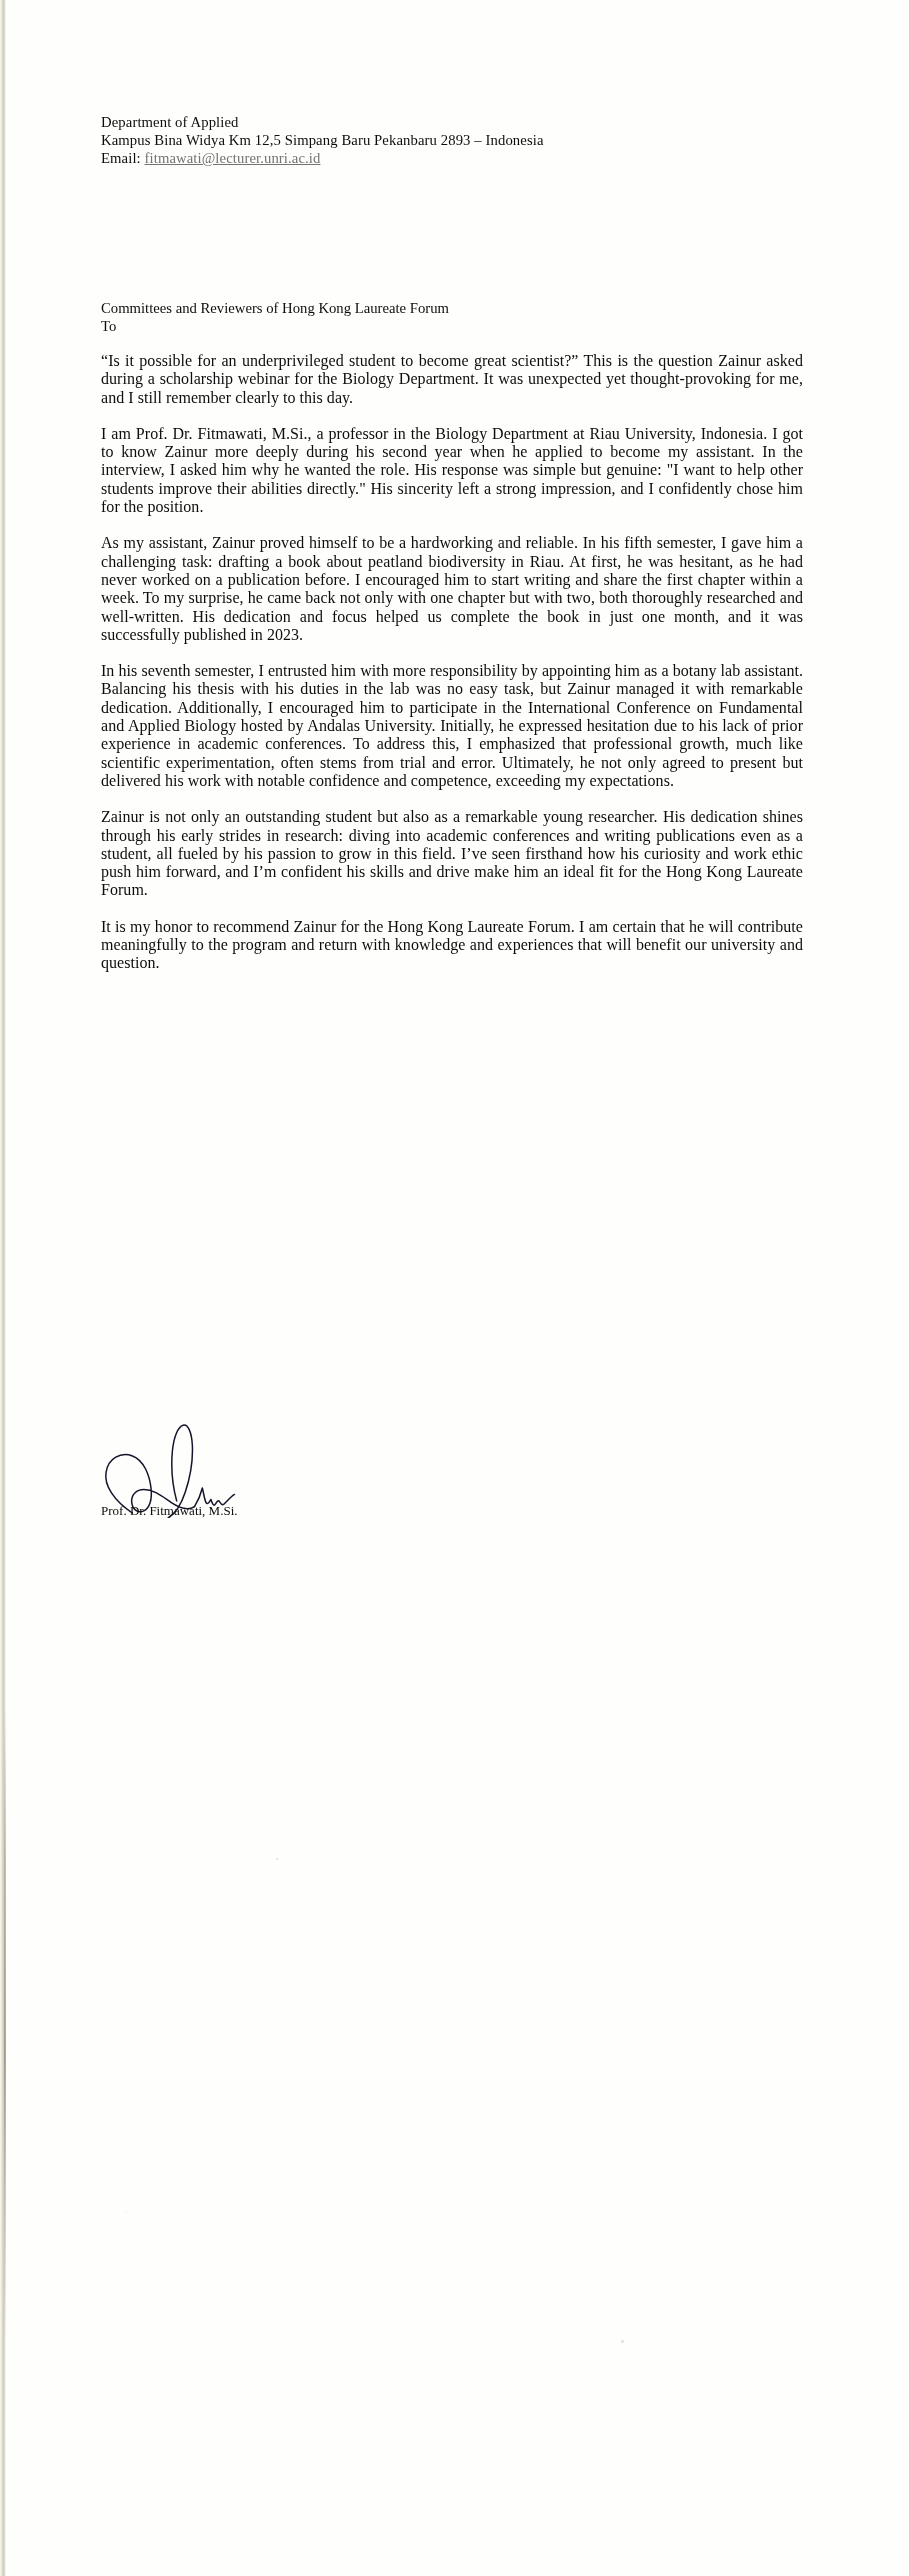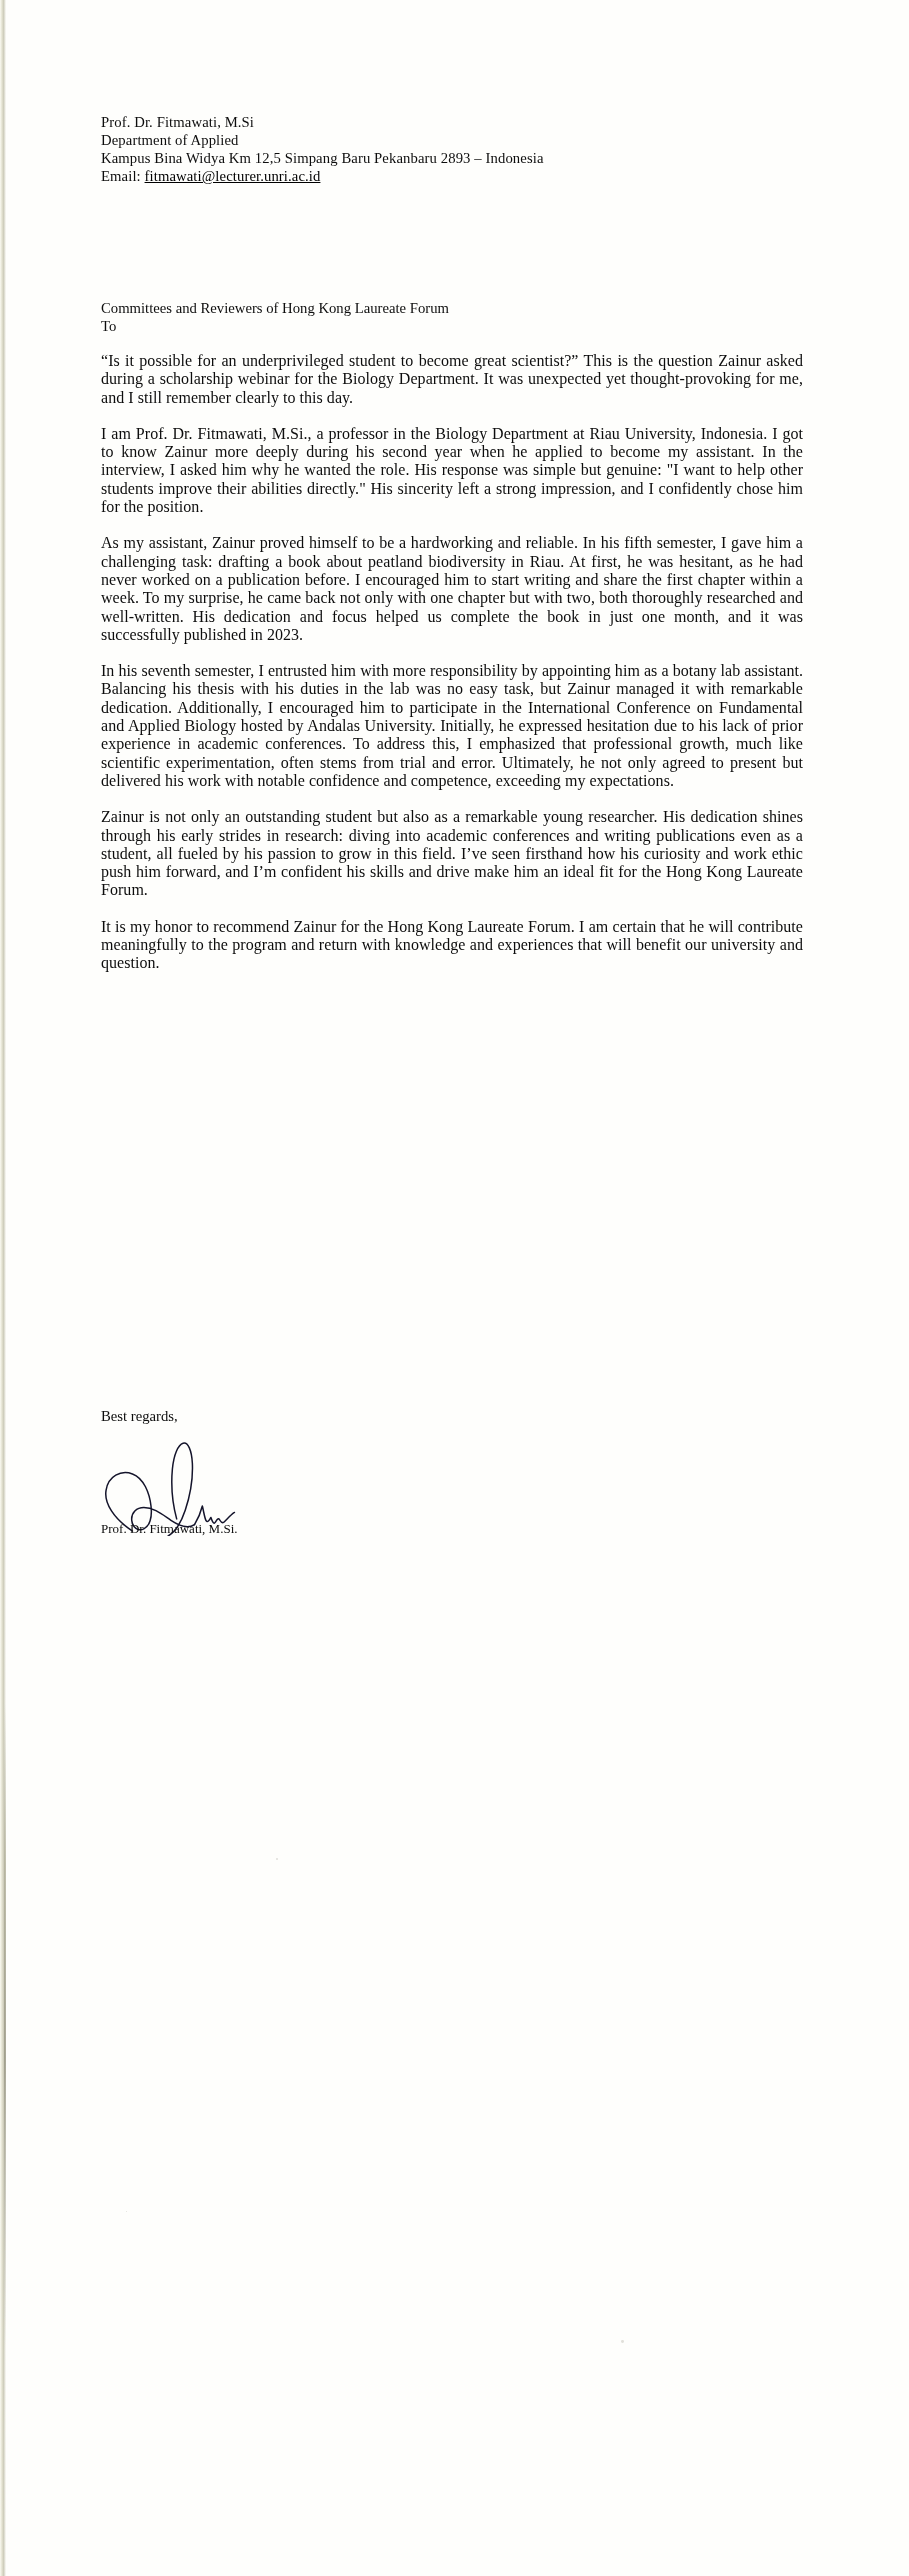--- a/index.html
+++ b/index.html
@@ -63,21 +63,21 @@
     left: 0;
     top: 113px;
     width: 702px;
     font-size: 14.7px;
     line-height: 18px;
     letter-spacing: 0.1px;
   }
   .sender-line { white-space: nowrap; }
   .email-label { }
   .email-link {
-    color: #000000;
+    color: #737373;
     text-decoration: underline;
     text-underline-offset: 1.1px;
   }
 
   .recipient-block {
     position: absolute;
     left: 0;
     top: 299px;
     width: 702px;
     font-size: 14.7px;
@@ -136,21 +136,20 @@
 
   <div class="scan-edge-left"></div>
   <div class="scan-edge-left2"></div>
   <div class="scan-speck" style="left:276px; top:1858px; width:2.1px; height:2.1px;"></div>
   <div class="scan-speck" style="left:621px; top:2340px; width:2.9px; height:2.9px;"></div>
   <div class="scan-speck" style="left:126px; top:2211px; width:1.4px; height:1.4px;"></div>
 
   <div class="letter-body">
 
     <div class="sender-block">
-      <div class="sender-line">Prof. Dr. Fitmawati, M.Si</div>
       <div class="sender-line">Department of Applied</div>
       <div class="sender-line">Kampus Bina Widya Km 12,5 Simpang Baru Pekanbaru 2893 – Indonesia</div>
       <div class="sender-line">
         <span class="email-label">Email:</span>
         <a class="email-link" href="#">fitmawati@lecturer.unri.ac.id</a>
       </div>
     </div>
 
     <div class="recipient-block">
       <div>Committees and Reviewers of Hong Kong Laureate Forum</div>
@@ -160,21 +159,20 @@
     <div class="paragraphs">
       <p class="para">“Is it possible for an underprivileged student to become great scientist?” This is the question Zainur asked during a scholarship webinar for the Biology Department. It was unexpected yet thought-provoking for me, and I still remember clearly to this day.</p>
       <p class="para">I am Prof. Dr. Fitmawati, M.Si., a professor in the Biology Department at Riau University, Indonesia. I got to know Zainur more deeply during his second year when he applied to become my assistant. In the interview, I asked him why he wanted the role. His response was simple but genuine: "I want to help other students improve their abilities directly." His sincerity left a strong impression, and I confidently chose him for the position.</p>
       <p class="para">As my assistant, Zainur proved himself to be a hardworking and reliable. In his fifth semester, I gave him a challenging task: drafting a book about peatland biodiversity in Riau. At first, he was hesitant, as he had never worked on a publication before. I encouraged him to start writing and share the first chapter within a week. To my surprise, he came back not only with one chapter but with two, both thoroughly researched and well-written. His dedication and focus helped us complete the book in just one month, and it was successfully published in 2023.</p>
       <p class="para">In his seventh semester, I entrusted him with more responsibility by appointing him as a botany lab assistant. Balancing his thesis with his duties in the lab was no easy task, but Zainur managed it with remarkable dedication. Additionally, I encouraged him to participate in the International Conference on Fundamental and Applied Biology hosted by Andalas University. Initially, he expressed hesitation due to his lack of prior experience in academic conferences. To address this, I emphasized that professional growth, much like scientific experimentation, often stems from trial and error. Ultimately, he not only agreed to present but delivered his work with notable confidence and competence, exceeding my expectations.</p>
       <p class="para">Zainur is not only an outstanding student but also as a remarkable young researcher. His dedication shines through his early strides in research: diving into academic conferences and writing publications even as a student, all fueled by his passion to grow in this field. I’ve seen firsthand how his curiosity and work ethic push him forward, and I’m confident his skills and drive make him an ideal fit for the Hong Kong Laureate Forum.</p>
       <p class="para">It is my honor to recommend Zainur for the Hong Kong Laureate Forum. I am certain that he will contribute meaningfully to the program and return with knowledge and experiences that will benefit our university and question.</p>
     </div>
 
     <div class="closing-block">
-      <div>Best regards,</div>
       <div class="sign-area">
         <svg class="signature-svg" viewBox="0 0 300 150" xmlns="http://www.w3.org/2000/svg">
           <g fill="none" stroke="#14142b" stroke-width="2.1" stroke-linecap="round" stroke-linejoin="round">
             <path d="M56,143 C30,126 16,104 19,86 C22,66 40,57 56,63 C72,69 80,90 82,108
                      C84,124 80,136 72,140 C64,144 56,138 55,128 C54,117 62,110 72,110
                      C86,110 98,120 110,128 C122,136 134,140 143,134"></path>
             <path d="M118,126 C112,104 110,78 112,56 C114,36 120,22 127,20
                      C134,18 139,30 140,48 C141,70 136,96 130,114
                      C124,132 116,144 106,150"></path>
             <path d="M143,134 C148,126 152,116 154,108 C156,116 157,124 159,128

